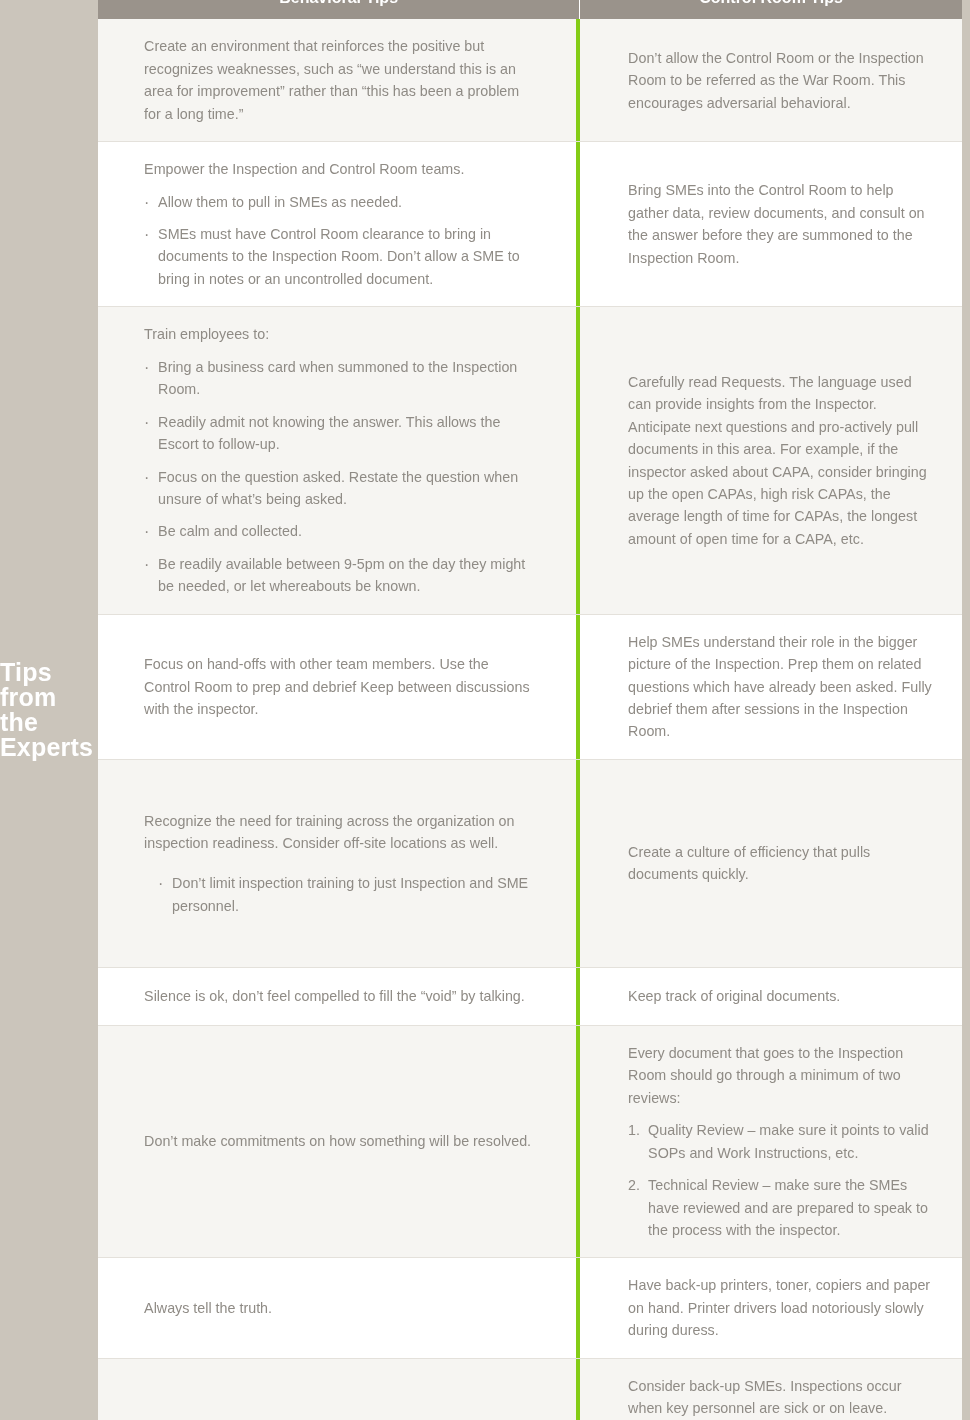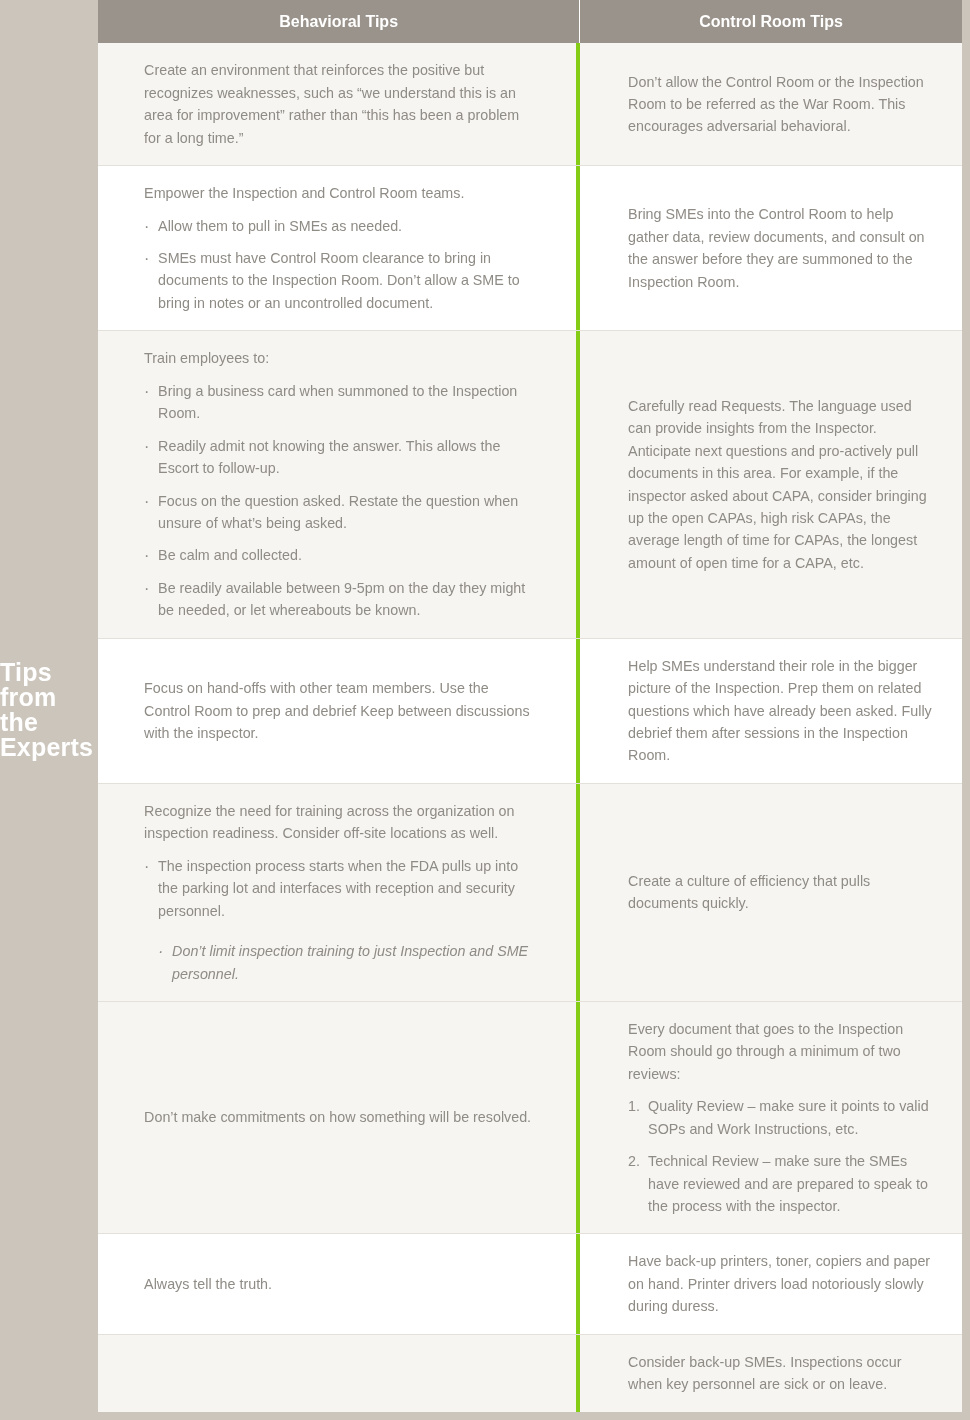--- a/index.html
+++ b/index.html
@@ -125,21 +125,20 @@
     content: "\00B7";
     position: absolute;
     left: 0;
     top: -0.06em;
     font-size: 16px;
     line-height: inherit;
   }
   ul.blist.nested {
     margin-top: 18px;
     margin-left: 14px;
-    font-style: italic;
   }
   ol.nlist {
     counter-reset: nitem;
   }
   ol.nlist > li {
     padding-left: 20px;
   }
   ol.nlist > li::before {
     counter-increment: nitem;
     content: counter(nitem) ".";
@@ -220,32 +219,37 @@
           <p>Focus on hand-offs with other team members. Use the Control Room to prep and debrief Keep between discussions with the inspector.</p>
         </div>
         <div class="cell right-col">
           <p>Help SMEs understand their role in the bigger picture of the Inspection. Prep them on related questions which have already been asked. Fully debrief them after sessions in the Inspection Room.</p>
         </div>
       </div>
 
       <div class="row shade r5">
         <div class="cell left-col">
           <p>Recognize the need for training across the organization on inspection readiness. Consider off-site locations as well.</p>
-          <ul class="blist">
-            <li>The inspection process starts when the FDA pulls up into the parking lot and interfaces with reception and security personnel.</li>
-          </ul>
           <ul class="blist nested">
             <li>Don’t limit inspection training to just Inspection and SME personnel.</li>
           </ul>
         </div>
         <div class="cell right-col">
           <p>Create a culture of efficiency that pulls documents quickly.</p>
         </div>
       </div>
 
+      <div class="row plain r6">
+        <div class="cell left-col">
+          <p>Silence is ok, don’t feel compelled to fill the “void” by talking.</p>
+        </div>
+        <div class="cell right-col">
+          <p>Keep track of original documents.</p>
+        </div>
+      </div>
 
       <div class="row shade r7">
         <div class="cell left-col">
           <p>Don’t make commitments on how something will be resolved.</p>
         </div>
         <div class="cell right-col">
           <p>Every document that goes to the Inspection Room should go through a minimum of two reviews:</p>
           <ol class="nlist">
             <li>Quality Review – make sure it points to valid SOPs and Work Instructions, etc.</li>
             <li>Technical Review – make sure the SMEs have reviewed and are prepared to speak to the process with the inspector.</li>

